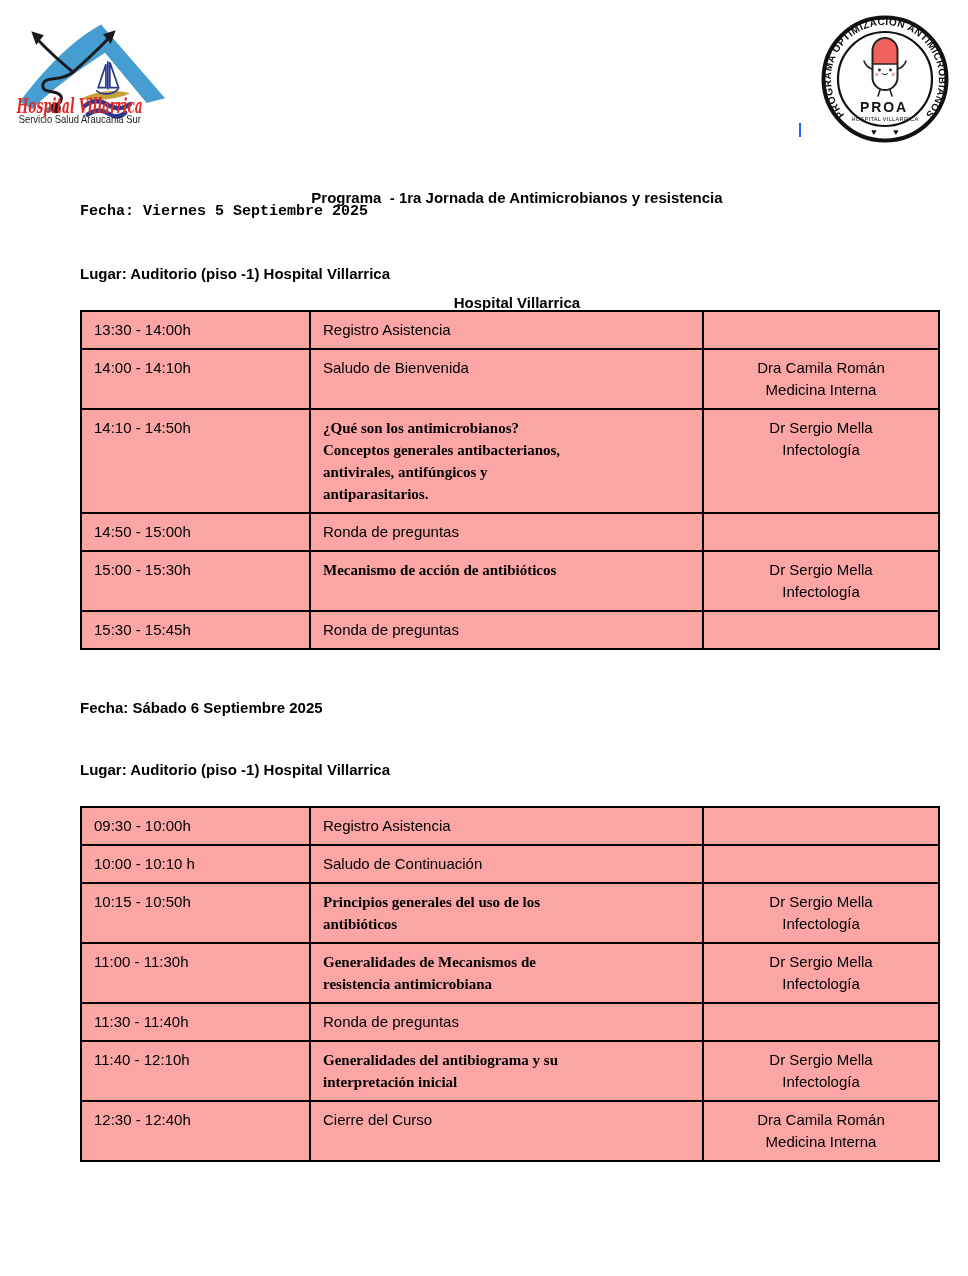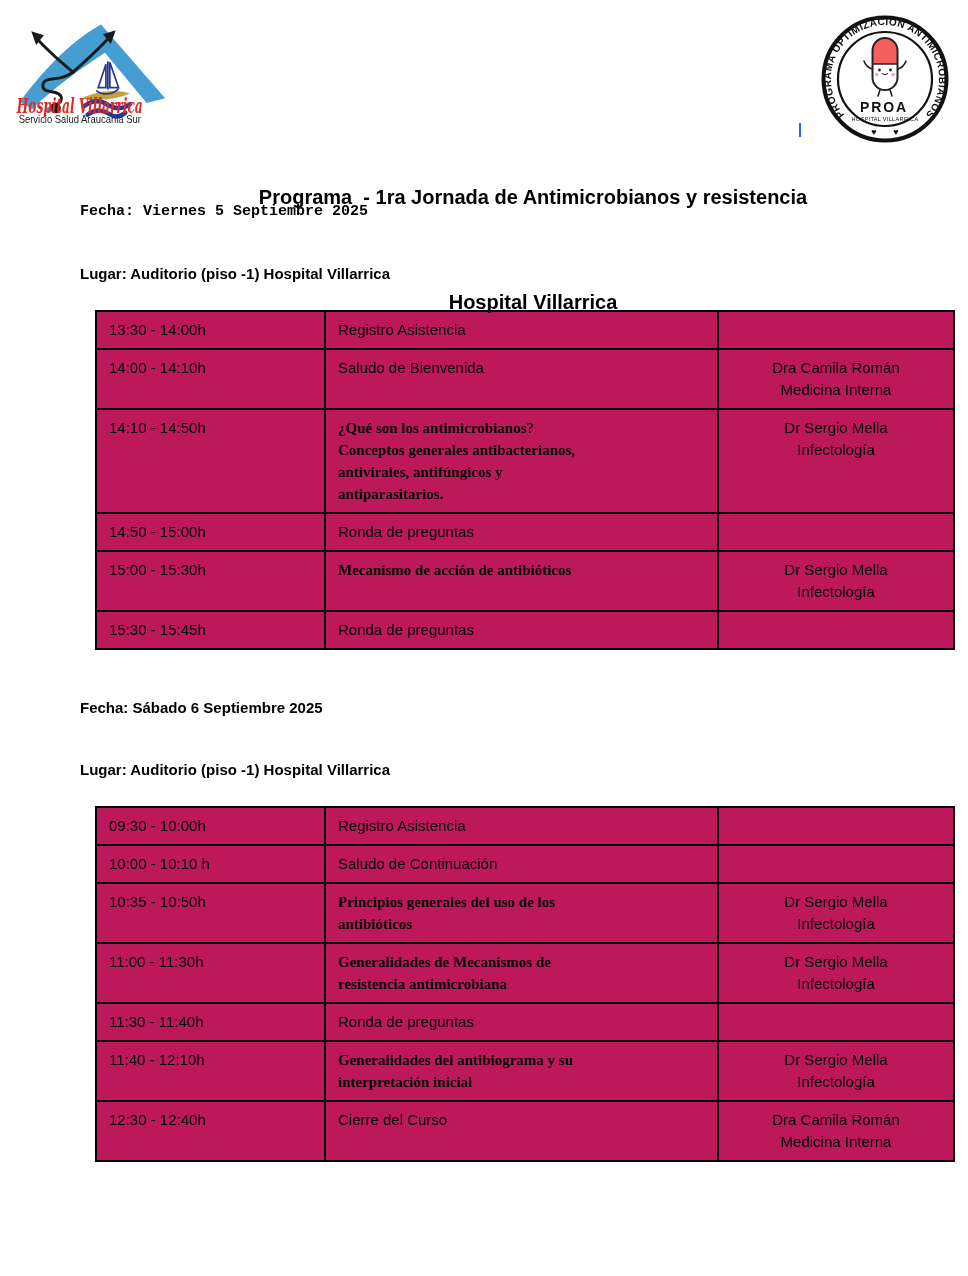--- a/index.html
+++ b/index.html
@@ -7,34 +7,34 @@
     width:968px; height:1276px; background:#ffffff; overflow:hidden;
     font-family:"Liberation Sans", sans-serif; color:#000;
   }
   .page { position:relative; width:968px; height:1276px; background:#fff; }
 
   
   .header { position:relative; height:190px; }
   .logo-left { position:absolute; left:8px; top:18px; }
   .stamp { position:absolute; left:818px; top:12px; }
   .title-block {
-    position:absolute; left:186px; width:694px; top:110px;
-    text-align:center; font-weight:bold; font-size:20px; line-height:35px;
+    position:absolute; left:170px; width:694px; top:110px;
+    text-align:center; font-weight:bold; font-size:15px; line-height:35px;
     white-space:pre-wrap;
   }
   .caret { position:absolute; left:799px; top:123px; width:2px; height:14px; }
 
   
   main { padding-left:80px; }
   .meta { font-weight:bold; font-size:15px; line-height:19px; margin:0; }
   .fecha-1 { margin-top:12px;font-family:Liberation Mono, monospace; }
   .lugar   { margin-top:43px; }
   .fecha-2 { margin-top:48px; }
 
-  table.schedule { border-collapse:collapse; table-layout:fixed; width:780px; margin-top:27px; background:#be185d;margin-left:15px; }
+  table.schedule { border-collapse:collapse; table-layout:fixed; width:780px; margin-top:27px; background:#fca5a5; }
   table.schedule td {
     border:2px solid #000;
     font-size:15px; line-height:22px;
     padding:7px 12px; vertical-align:top;
     white-space:pre-line; overflow:hidden;
   }
   td.c-time    { width:203px; }
   td.c-topic   { width:367px; }
   td.c-speaker { width:210px; text-align:center; }
   td.bold { font-weight:bold;font-family:Liberation Serif, serif; }
@@ -172,21 +172,21 @@
               <td class="c-time">09:30 - 10:00h</td>
               <td class="c-topic">Registro Asistencia</td>
               <td class="c-speaker"></td>
             </tr>
             <tr>
               <td class="c-time">10:00 - 10:10 h</td>
               <td class="c-topic">Saludo de Continuación</td>
               <td class="c-speaker"></td>
             </tr>
             <tr>
-              <td class="c-time">10:35 - 10:50h</td>
+              <td class="c-time">10:15 - 10:50h</td>
               <td class="c-topic bold">Principios generales del uso de los
 antibióticos</td>
               <td class="c-speaker">Dr Sergio Mella
 Infectología</td>
             </tr>
             <tr>
               <td class="c-time">11:00 - 11:30h</td>
               <td class="c-topic bold">Generalidades de Mecanismos de
 resistencia antimicrobiana</td>
               <td class="c-speaker">Dr Sergio Mella

